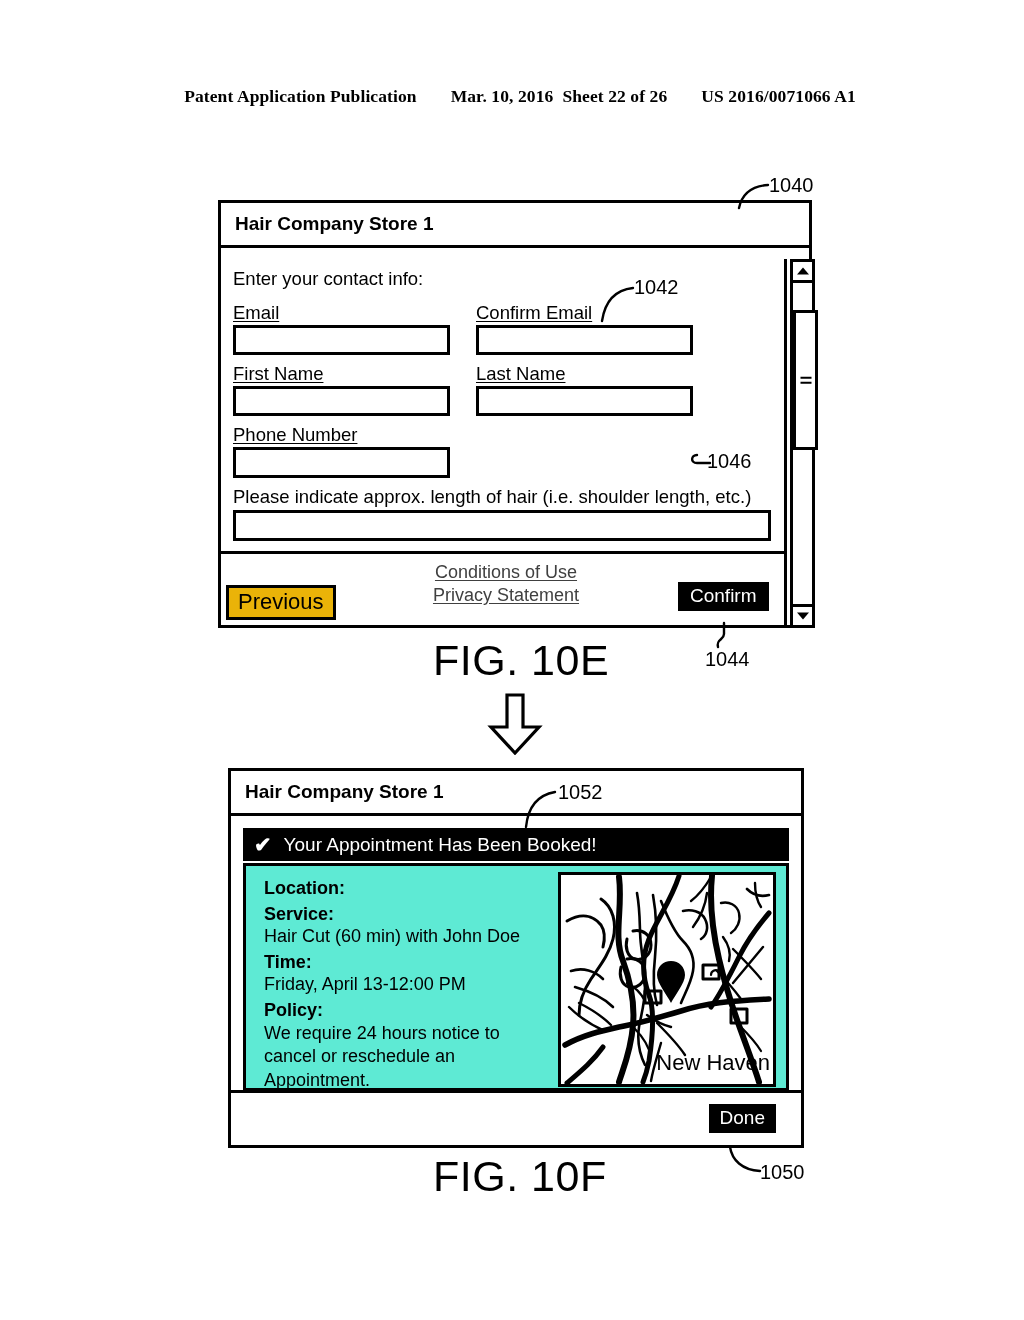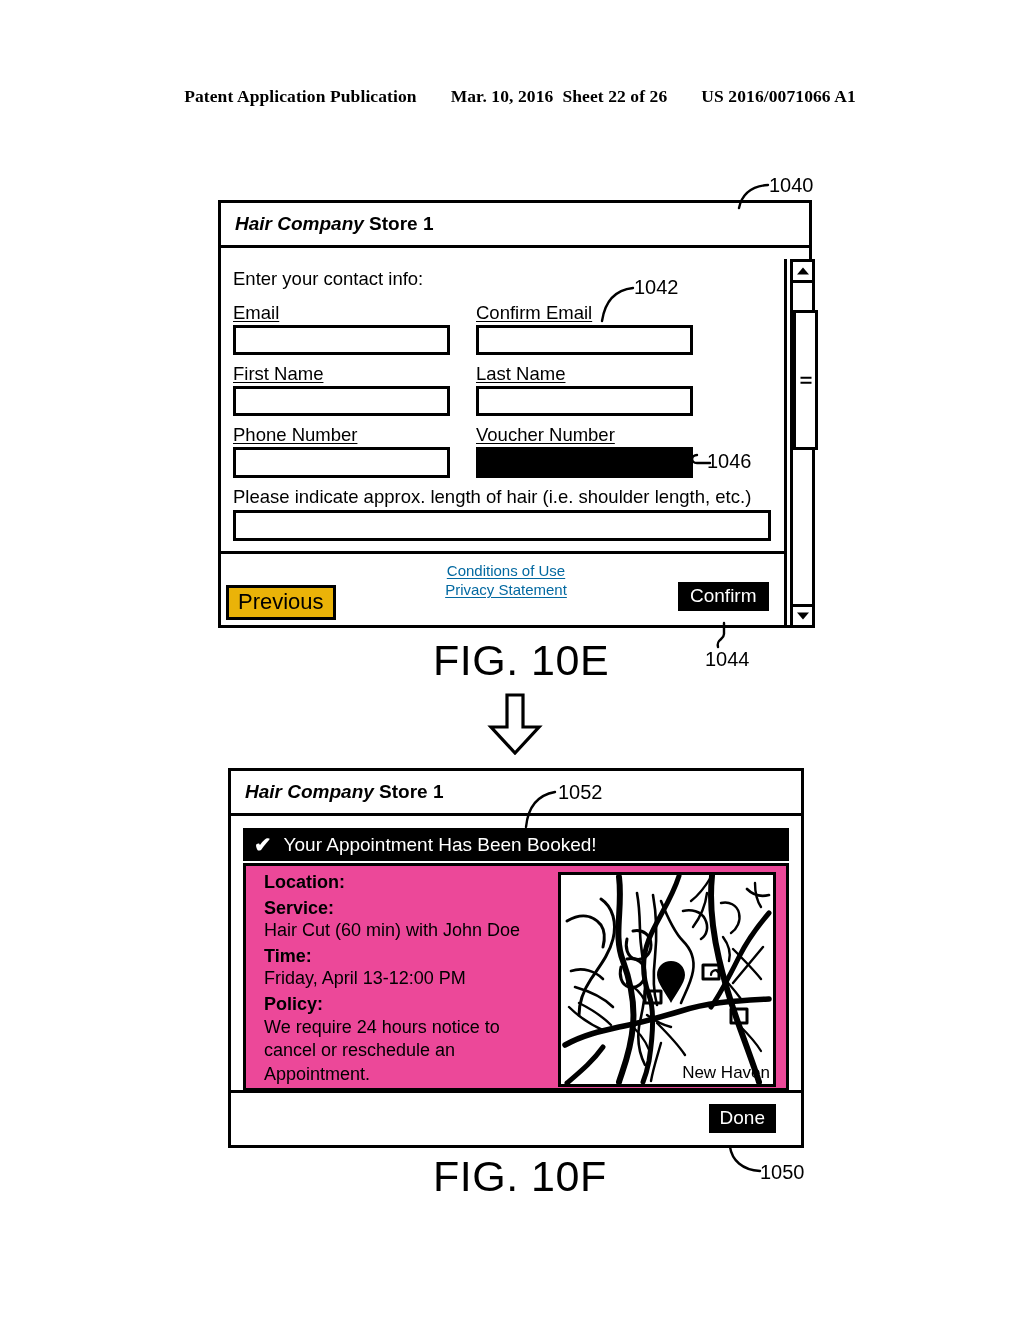--- a/index.html
+++ b/index.html
@@ -41,21 +41,21 @@
     background: #fff;
     box-sizing: border-box;
   }
   .panel-title {
     box-sizing: border-box;
     border-bottom: 3px solid #000;
     padding: 10px 0 10px 14px;
     font-size: 19px;
     white-space: nowrap;
   }
-  .panel-title .brand { font-weight: bold; font-style: italic; }
+  .panel-title .brand { font-weight: bold; }
   .panel-title .store { font-weight: bold; }
 
   
   #fig10e-panel {
     left: 218px;
     top: 200px;
     width: 594px;
     height: 428px;
   }
   #fig10e-body {
@@ -148,22 +148,22 @@
   }
   .links-block {
     position: absolute;
     left: 205px;
     top: 7px;
     text-align: center;
     width: 160px;
   }
   .links-block a {
     display: block;
-    color: #0369a1;
-    font-size: 15px;
+    color: #404040;
+    font-size: 18px;
     text-decoration: underline;
     text-underline-offset: 2px;
     line-height: 1.28;
     white-space: nowrap;
   }
   #confirm-button {
     position: absolute;
     left: 457px;
     top: 28px;
     padding: 4px 12px 6px 12px;
@@ -272,23 +272,23 @@
     font-size: 21px;
     line-height: 1;
     font-weight: bold;
   }
   #details-box {
     position: relative;
     box-sizing: border-box;
     width: 100%;
     height: 228px;
     border: 3px solid #000;
-    background: #ec4899;
+    background: #5eead4;
     margin-top: 2px;
-    padding: 6px 0 0 18px;
+    padding: 12px 0 0 18px;
   }
   .detail-group { margin-bottom: 4px; }
   .detail-label {
     display: block;
     font-size: 18px;
     font-weight: bold;
     line-height: 1.22;
     white-space: nowrap;
   }
   .detail-value {
@@ -310,22 +310,22 @@
     height: 215px;
     border: 3px solid #000;
     box-sizing: border-box;
     background: #fff;
     overflow: hidden;
   }
   #map-box svg { display: block; width: 100%; height: 100%; }
   #map-city-label {
     position: absolute;
     right: 3px;
-    bottom: 1px;
-    font-size: 17px;
+    bottom: 8px;
+    font-size: 22px;
     background: transparent;
     white-space: nowrap;
     margin-top: 8px;
   }
   #fig10f-footer {
     position: absolute;
     left: 0;
     top: 319px;
     width: 570px;
     height: 55px;
@@ -432,24 +432,20 @@
           <div class="field">
             <span class="field-label">Last Name</span>
             <div class="field-input"></div>
           </div>
         </div>
 
         <div class="field-row">
           <div class="field">
             <span class="field-label">Phone Number</span>
             <div class="field-input tall"></div>
-          </div>
-          <div class="field">
-            <span class="field-label">Voucher Number</span>
-            <div class="field-input tall filled" id="voucher-field"></div>
           </div>
         </div>
 
         <div class="field wide">
           <span class="longq">Please indicate approx. length of hair (i.e. shoulder length, etc.)</span>
           <div id="hairlength-input"></div>
         </div>
 
       </div>
     </div>

